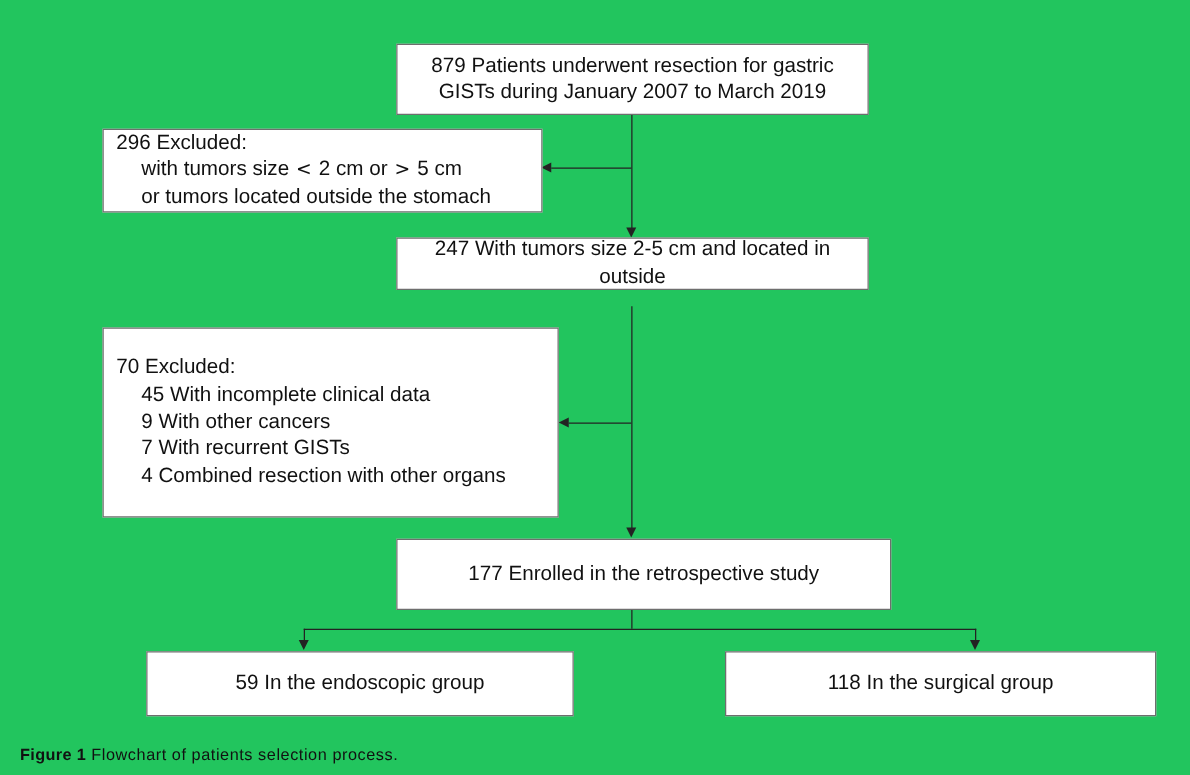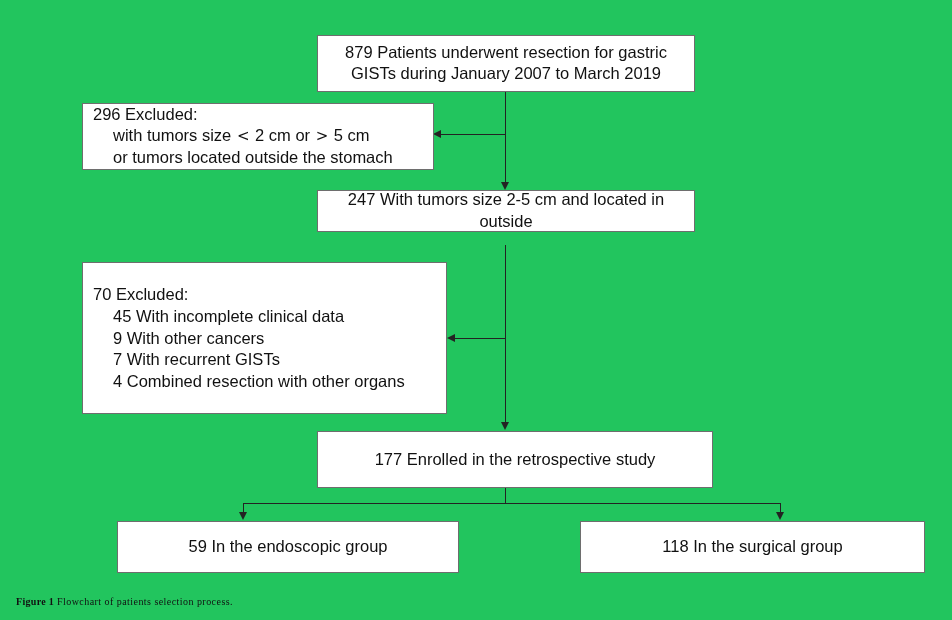--- a/index.html
+++ b/index.html
@@ -71,22 +71,22 @@
     border-top: 4.5px solid transparent;
     border-bottom: 4.5px solid transparent;
     border-right: 8px solid #232323;
   }
 
   
   .caption {
     position: absolute;
     left: 16px;
     top: 596px;
-    font-family: Liberation Serif, serif;
-    font-size: 10px;
+    font-family: Liberation Sans, sans-serif;
+    font-size: 13px;
     color: #111111;
     letter-spacing: 0.2px;
   }
   .caption .cap-label {
     font-weight: bold;
     letter-spacing: 0.3px;
   }
   .caption .cap-text { letter-spacing: 0.45px; }
 </style>
 </head>

